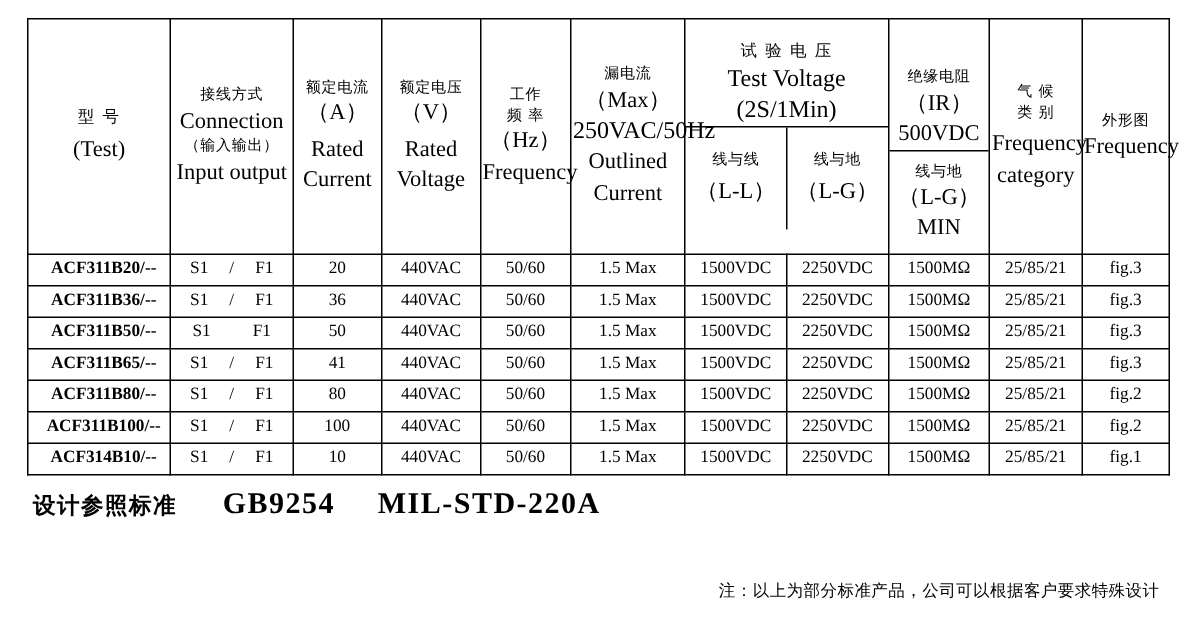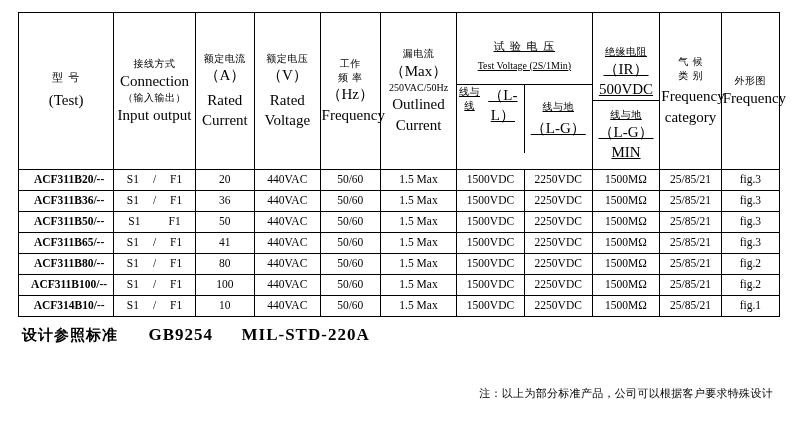--- a/index.html
+++ b/index.html
@@ -55,50 +55,49 @@
     font-family: "DejaVu Sans", sans-serif;
     font-size: 10px;
     letter-spacing: 0.5px;
   }
   .en {
     font-family: "Liberation Serif", serif;
     font-size: 15px;
   }
   .en-sm {
     font-family: "Liberation Serif", serif;
-    font-size: 10px;
+    font-size: 16px;
   }
   .hdr-line { display: block; }
   .gap { display: block; height: 4px; }
   .model-cell { text-align: left; padding-left: 6px !important; font-weight: bold; }
   .conn-cell {
     font-size: 11px;
   }
   .conn-cell .s1 { margin-right: 14px; }
   .subhdr-group {
     padding: 0 !important;
-    text-decoration: underline;
   }
   .grouphdr-top {
     border-bottom: 1px solid #000;
     padding: 3px 2px 4px 2px;
   }
   .footer-std {
     position: absolute;
     left: 22px;
     top: 325px;
     font-family: "DejaVu Sans", sans-serif;
     font-weight: bold;
     font-size: 15px;
     letter-spacing: 1px;
   }
   .footer-std .en-b {
     font-family: "Liberation Serif", serif;
     font-weight: bold;
-    font-size: 17px;
+    font-size: 20px;
   }
   .footer-note {
     position: absolute;
     right: 24px;
     top: 386px;
     font-family: "DejaVu Sans", sans-serif;
     font-size: 11px;
     letter-spacing: 0.3px;
     margin-left: 26px;
   }
@@ -163,21 +162,21 @@
           <span class="en hdr-line">Outlined</span>
           <span class="en hdr-line">Current</span>
         </th>
         <th colspan="2" class="subhdr-group">
           <div class="grouphdr-top" style="height:56px; box-sizing:border-box; display:flex; flex-direction:column; justify-content:center;">
             <span class="cn hdr-line">试 验 电 压</span>
             <span class="gap"></span>
             <span class="en-sm hdr-line">Test Voltage (2S/1Min)</span>
           </div>
           <div style="display:flex; height:68px;">
-            <div style="flex:1; border-right:1px solid #000; display:flex; flex-direction:row; justify-content:center;">
+            <div style="flex:1; border-right:1px solid #000; display:flex; flex-direction:column; justify-content:center;">
               <span class="cn-sm hdr-line">线与线</span>
               <span class="gap"></span>
               <span class="en hdr-line">（L-L）</span>
             </div>
             <div style="flex:1; display:flex; flex-direction:column; justify-content:center;">
               <span class="cn-sm hdr-line">线与地</span>
               <span class="gap"></span>
               <span class="en hdr-line">（L-G）</span>
             </div>
           </div>

